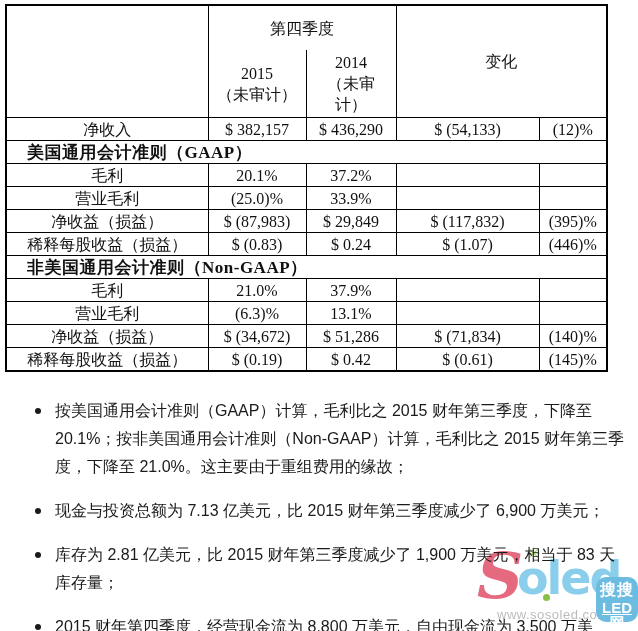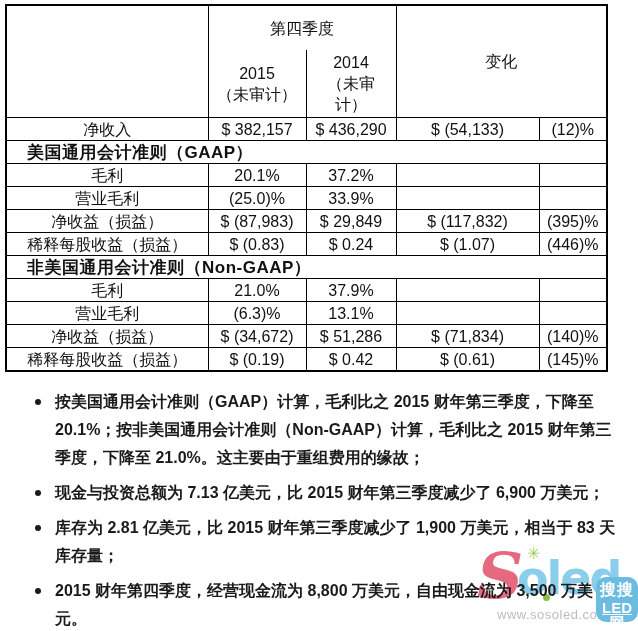--- a/index.html
+++ b/index.html
@@ -11,38 +11,38 @@
 
   
   table.fin {
     position:absolute; left:5px; top:4px; z-index:2;
     border-collapse:collapse; table-layout:fixed; width:601px;
     border:2px solid #000; background:transparent;
   }
   .fin td {
     border:1px solid #000; text-align:center; vertical-align:middle;
     padding:0 2px; font-size:16px; line-height:21px; white-space:pre-line;
-    overflow:hidden; color:#111;
+    overflow:hidden; color:#111;font-family:Liberation Serif, serif;
   }
   .fin td.cell-quarter { border-bottom:none; height:44px; }
   .fin tr.h2 td { border-top:none; height:67px; }
   .fin td.cell-empty { }
   .fin tr.r td { height:22px; }
   .fin tr.section td {
     text-align:left; font-weight:bold; font-size:17px; padding-left:20px;
     height:22px; letter-spacing:0.5px;
   }
 
   
   ul.highlights {
     position:absolute; left:30px; top:381px; width:594px; z-index:2;
     margin:0; padding:0; list-style:none;
     font-size:16px; line-height:28px; color:#1a1a1a;
   }
-  ul.highlights li { position:relative; padding-left:25px; margin:7px 0 1px 0;font-weight:bold; }
+  ul.highlights li { position:relative; padding-left:25px; margin:16px 0 1px 0; }
   ul.highlights li .dot {
     position:absolute; left:5px; top:11px; width:6px; height:6px;
     border-radius:50%; background:#1a1a1a;
   }
 
   
   .watermark {
     position:absolute; left:477px; top:556px; width:161px; height:75px;
     z-index:1; opacity:0.88;
   }

